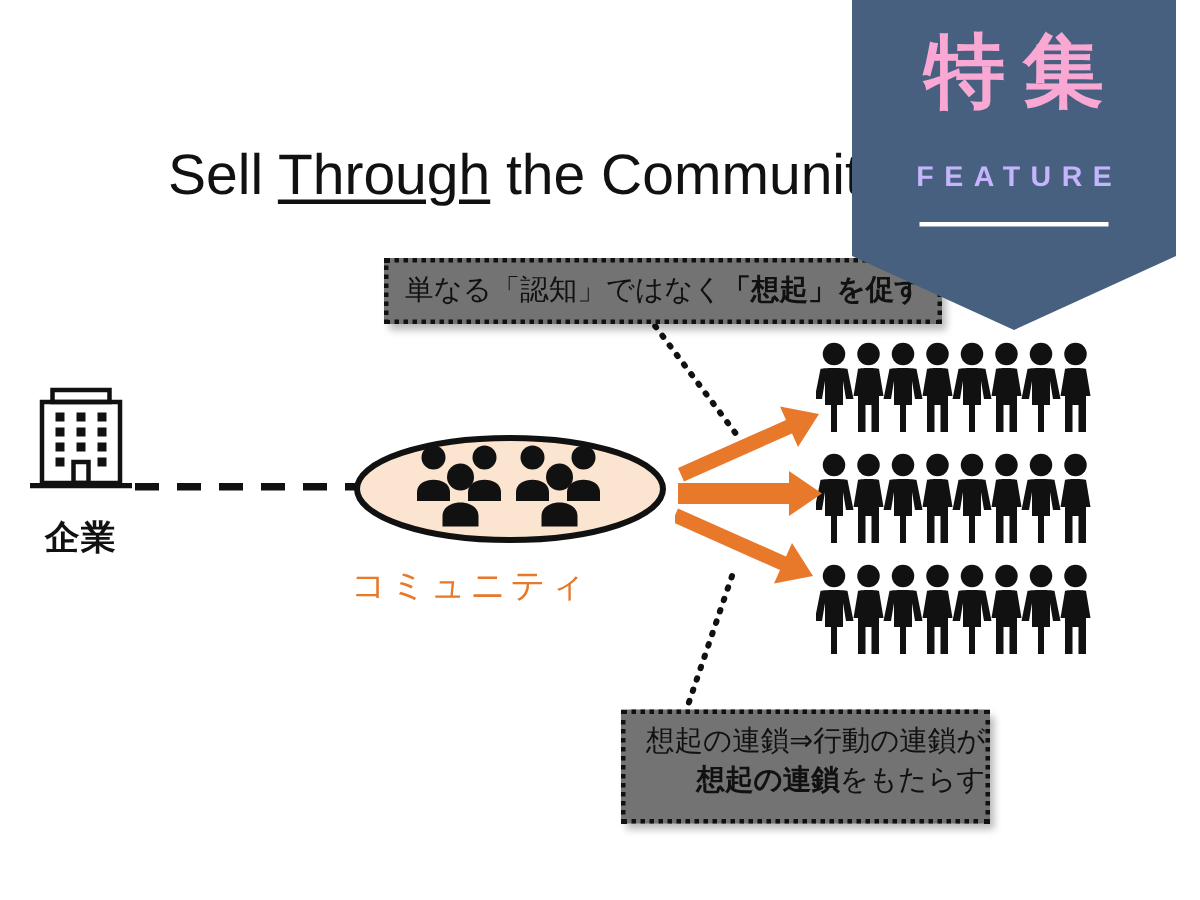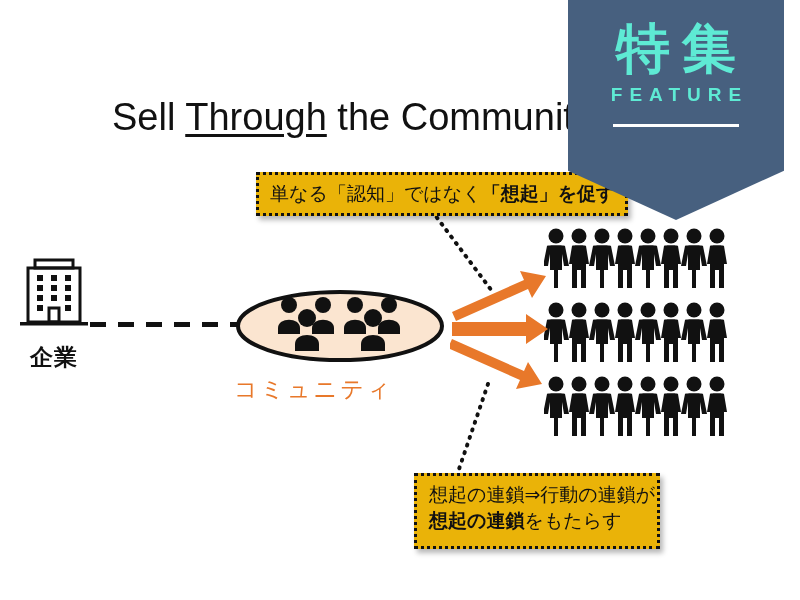--- a/index.html
+++ b/index.html
@@ -45,47 +45,48 @@
     clip-path: polygon(0 0, 100% 0, 100% 78%, 50% 100%, 0 78%);
     filter: drop-shadow(3px 4px 5px rgba(0,0,0,0.33));
     z-index: 40;
     text-align: center;
   }
   #feature-kanji {
     margin-top: 22px;
     font-size: 54px;
     line-height: 60px;
     letter-spacing: 12px;
-    color: #5eead4;
+    color: #f9a8d4;
     font-weight: 700;
     text-indent: 12px;
   }
   #feature-latin {
-    margin-top: 6px;
+    margin-top: 30px;
     font-size: 19px;
     letter-spacing: 7px;
-    color: #5eead4;
+    color: #c4b5fd;
     font-weight: 700;
     text-indent: 7px;
   }
   #feature-rule {
     margin: 18px auto 0;
     width: 126px;
     height: 3px;
     background: #ffffff;
   }
 
   
   .callout {
     position: absolute;
-    background: #eab308;
+    background: #737373;
     border: 3px dotted #111111;
     color: #111111;
     box-sizing: border-box;
     box-shadow: 3px 4px 5px rgba(0,0,0,0.28);
+    text-align: right;
   }
   #callout-top {
     left: 256px;
     top: 172px;
     width: 372px;
     height: 44px;
     z-index: 20;
     display: flex;
     align-items: center;
     padding-left: 11px;

